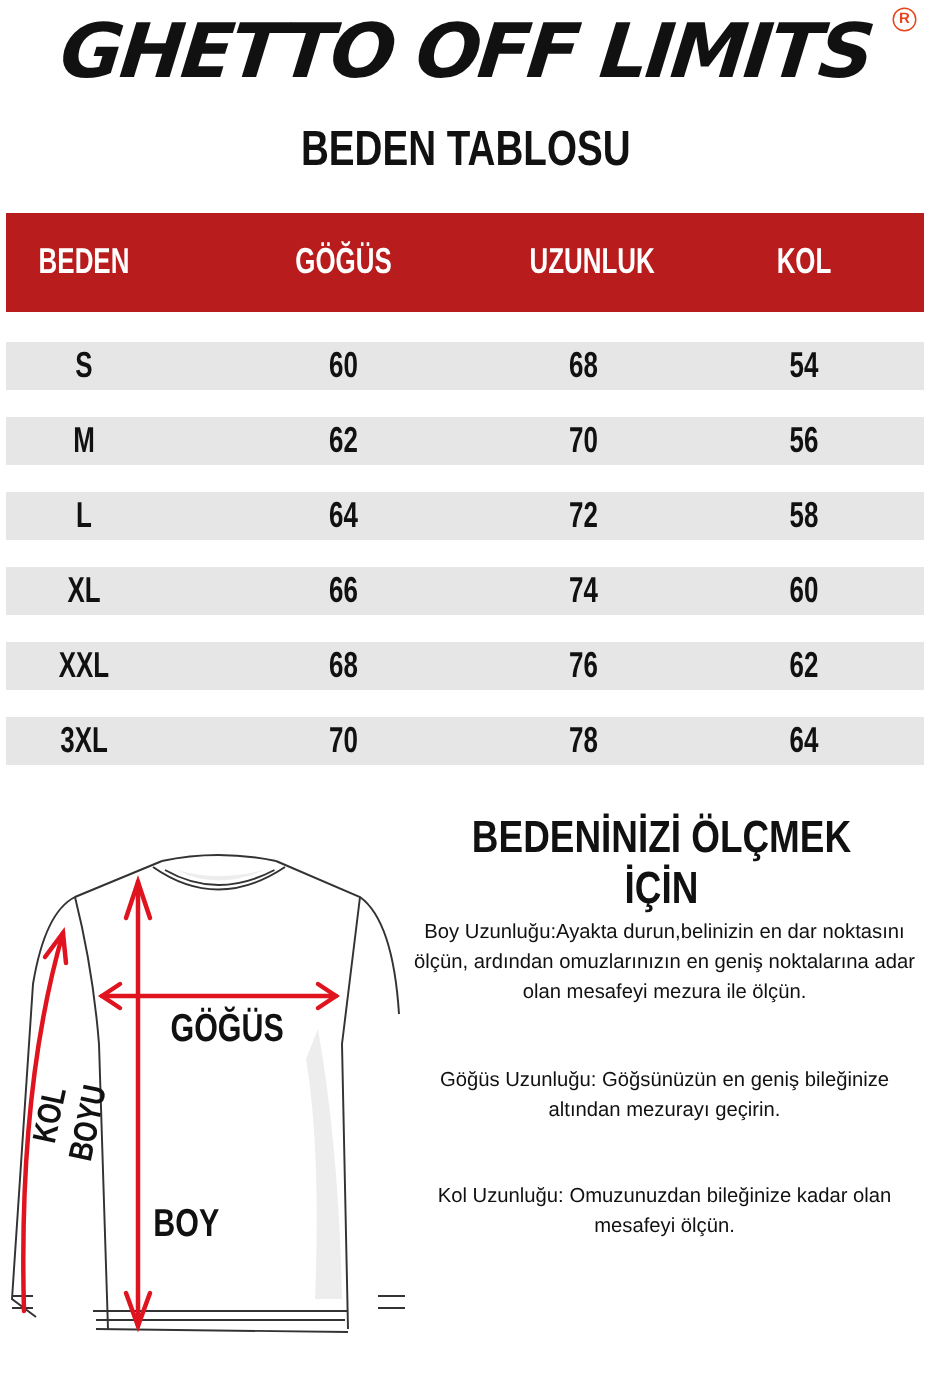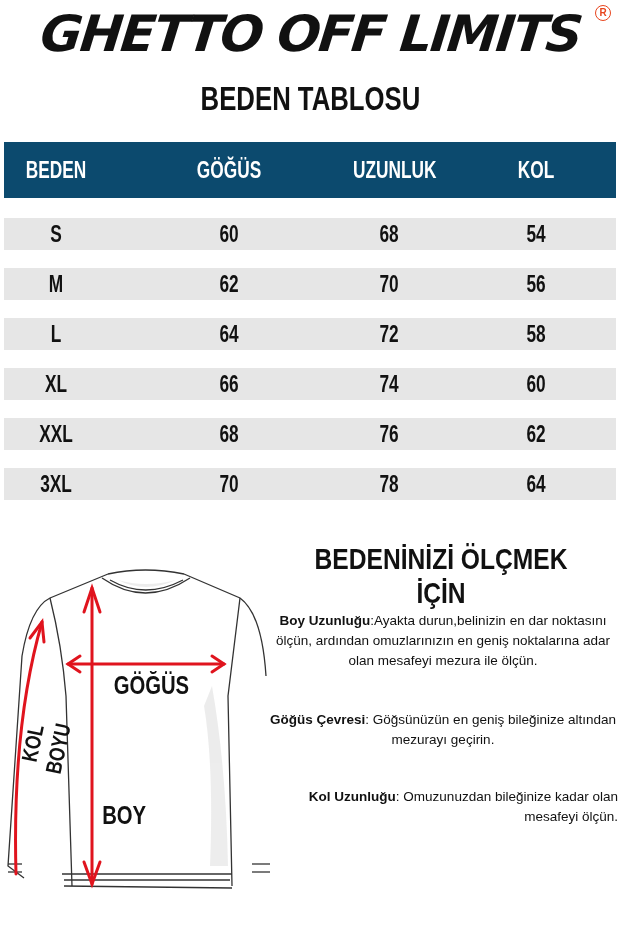--- a/index.html
+++ b/index.html
@@ -2,36 +2,36 @@
 <html><head>
 <meta charset="utf-8">
 <style>
   html, body { margin:0; padding:0; background:#ffffff; }
   body { width:621px; height:931px; position:relative; overflow:hidden; font-family:"Liberation Sans", sans-serif; }
   .brand { position:absolute; left:0; top:4px; width:621px; text-align:center; }
   .brand-text { display:inline-block; font-family:"DejaVu Sans", sans-serif; font-weight:bold; font-style:italic; font-size:50px; letter-spacing:-2px; color:#111; transform:scaleX(1.02) skewX(-6deg); line-height:60px; }
   .reg { position:absolute; left:595px; top:5px; width:14px; height:14px; border:1.5px solid #e8451e; border-radius:50%; color:#e8451e; font-size:10px; font-weight:bold; text-align:center; line-height:14px; font-family:"Liberation Sans", sans-serif; }
   .subtitle { position:absolute; top:80px; left:0; width:621px; text-align:center; font-family:"Liberation Sans", sans-serif; font-weight:bold; font-size:33px; color:#111; transform:scaleX(0.78); letter-spacing:0px; }
   .table { position:absolute; left:4px; top:142px; width:612px; }
-  .thead { height:56px; background:#0c4a6e; display:flex; align-items:center; margin-bottom:20px; }
+  .thead { height:66px; background:#b91c1c; display:flex; align-items:center; margin-bottom:20px; }
   .row { height:32px; background:#e6e6e6; display:flex; align-items:center; margin-bottom:18px; }
   .cell { position:absolute; font-family:"Liberation Sans", sans-serif; font-weight:bold; transform:scaleX(0.72); }
   .thead .cell { color:#fff; font-size:24px; }
   .row .cell { color:#111; font-size:24px; }
   .c0 { left:0; width:104px; text-align:center; }
   .c1 { left:175px; width:100px; text-align:center; }
   .c2 { left:335px; width:100px; text-align:center; }
   .c3 { left:482px; width:100px; text-align:center; }
   .rowwrap { position:relative; }
   .how-title { position:absolute; top:542px; left:262px; width:358px; text-align:center; font-weight:bold; font-size:30px; color:#111; transform:scaleX(0.82); font-family:"Liberation Sans", sans-serif; }
   .para { position:absolute; left:268px; width:350px; text-align:center; font-size:13.5px; line-height:20px; color:#111; font-family:"Liberation Sans", sans-serif; }
-  .para b { font-weight:bold; }
+  .para b { font-weight:normal; }
   .p1 { top:611px; }
   .p2 { top:710px; }
-  .p3 { top:787px;text-align:right; }
+  .p3 { top:787px; }
   .shirt { position:absolute; left:0; top:566px; width:270px; height:330px; }
   .lbl { position:absolute; font-weight:bold; color:#111; font-family:"Liberation Sans", sans-serif; transform:scaleX(0.78); }
   .lbl-gogus { left:103px; top:670px; font-size:26px; }
   .lbl-boy { left:96px; top:800px; font-size:26px; }
   .lbl-kol { left:-4px; top:720px; font-size:22px; transform:rotate(-78deg) scaleX(0.8); transform-origin:center; width:100px; text-align:center; }
 </style>
 </head>
 <body>
 
 <div class="brand">
@@ -129,17 +129,17 @@
 <div class="lbl lbl-gogus">GÖĞÜS</div>
 <div class="lbl lbl-boy">BOY</div>
 <div class="lbl lbl-kol">KOL BOYU</div>
 
 <div class="how-title">BEDENİNİZİ ÖLÇMEK İÇİN</div>
 
 <div class="para p1">
   <b>Boy Uzunluğu</b><span>:</span><span>Ayakta durun,belinizin en dar noktasını ölçün, ardından omuzlarınızın en geniş noktalarına adar olan mesafeyi mezura ile ölçün.</span>
 </div>
 <div class="para p2">
-  <b>Göğüs Çevresi</b><span>: </span><span>Göğsünüzün en geniş bileğinize altından mezurayı geçirin.</span>
+  <b>Göğüs Uzunluğu</b><span>: </span><span>Göğsünüzün en geniş bileğinize altından mezurayı geçirin.</span>
 </div>
 <div class="para p3">
   <b>Kol Uzunluğu</b><span>: </span><span>Omuzunuzdan bileğinize kadar olan mesafeyi ölçün.</span>
 </div>
 
 </body></html>

